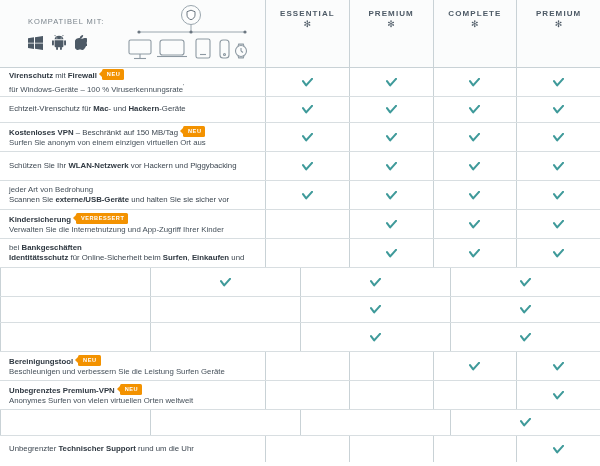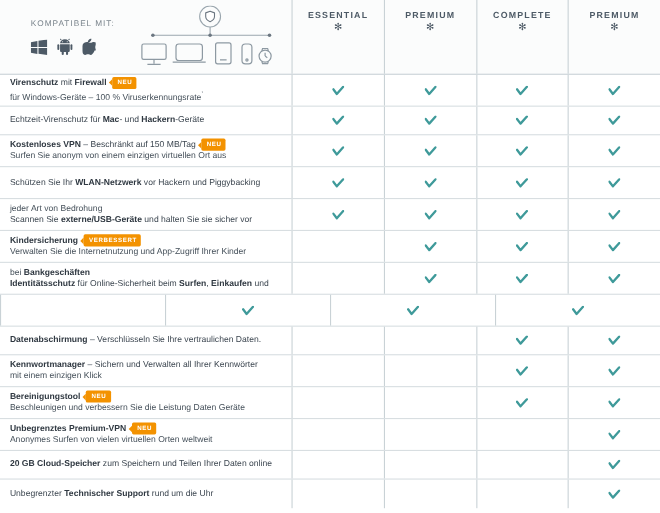--- a/index.html
+++ b/index.html
@@ -518,47 +518,40 @@
           <div class="cell">
             <span>
               <svg class="check" width="11" height="9" viewBox="0 0 11 9">
                 <path d="M1 3.2L4.2 7.4 10 0.9" fill="none" stroke="#3f9a9a" stroke-width="2.1" stroke-linecap="round" stroke-linejoin="round"></path>
               </svg>
             </span>
           </div>
         </div>
       </div>
       <div class="row h1">
-        <div class="feat">
-          <div class="feat-line"><b>Datenabschirmung</b> – Verschlüsseln Sie Ihre vertraulichen Daten.</div>
-        </div>
-        <div class="cells">
-          <div class="cell"></div>
-          <div class="cell"></div>
-          <div class="cell">
-            <span>
-              <svg class="check" width="11" height="9" viewBox="0 0 11 9">
-                <path d="M1 3.2L4.2 7.4 10 0.9" fill="none" stroke="#3f9a9a" stroke-width="2.1" stroke-linecap="round" stroke-linejoin="round"></path>
-              </svg>
-            </span>
-          </div>
-          <div class="cell">
-            <span>
-              <svg class="check" width="11" height="9" viewBox="0 0 11 9">
-                <path d="M1 3.2L4.2 7.4 10 0.9" fill="none" stroke="#3f9a9a" stroke-width="2.1" stroke-linecap="round" stroke-linejoin="round"></path>
-              </svg>
-            </span>
-          </div>
-        </div>
-      </div>
-      <div class="row h2">
-        <div class="feat">
-          <div class="feat-line"><b>Kennwortmanager</b> – Sichern und Verwalten all Ihrer Kennwörter</div>
-          <div class="feat-line l2">mit einem einzigen Klick</div>
-        </div>
+        <div class="cells">
+          <div class="cell"></div>
+          <div class="cell"></div>
+          <div class="cell">
+            <span>
+              <svg class="check" width="11" height="9" viewBox="0 0 11 9">
+                <path d="M1 3.2L4.2 7.4 10 0.9" fill="none" stroke="#3f9a9a" stroke-width="2.1" stroke-linecap="round" stroke-linejoin="round"></path>
+              </svg>
+            </span>
+          </div>
+          <div class="cell">
+            <span>
+              <svg class="check" width="11" height="9" viewBox="0 0 11 9">
+                <path d="M1 3.2L4.2 7.4 10 0.9" fill="none" stroke="#3f9a9a" stroke-width="2.1" stroke-linecap="round" stroke-linejoin="round"></path>
+              </svg>
+            </span>
+          </div>
+        </div>
+      </div>
+      <div class="row h2">
         <div class="cells">
           <div class="cell"></div>
           <div class="cell"></div>
           <div class="cell">
             <span>
               <svg class="check" width="11" height="9" viewBox="0 0 11 9">
                 <path d="M1 3.2L4.2 7.4 10 0.9" fill="none" stroke="#3f9a9a" stroke-width="2.1" stroke-linecap="round" stroke-linejoin="round"></path>
               </svg>
             </span>
           </div>
@@ -567,21 +560,21 @@
               <svg class="check" width="11" height="9" viewBox="0 0 11 9">
                 <path d="M1 3.2L4.2 7.4 10 0.9" fill="none" stroke="#3f9a9a" stroke-width="2.1" stroke-linecap="round" stroke-linejoin="round"></path>
               </svg>
             </span>
           </div>
         </div>
       </div>
       <div class="row h2">
         <div class="feat">
           <div class="feat-line"><b>Bereinigungstool</b><span class="badge">NEU</span></div>
-          <div class="feat-line l2">Beschleunigen und verbessern Sie die Leistung Daten Geräte</div>
+          <div class="feat-line l2">Beschleunigen und verbessern Sie die Leistung Surfen Geräte</div>
         </div>
         <div class="cells">
           <div class="cell"></div>
           <div class="cell"></div>
           <div class="cell">
             <span>
               <svg class="check" width="11" height="9" viewBox="0 0 11 9">
                 <path d="M1 3.2L4.2 7.4 10 0.9" fill="none" stroke="#3f9a9a" stroke-width="2.1" stroke-linecap="round" stroke-linejoin="round"></path>
               </svg>
             </span>
@@ -607,23 +600,20 @@
           <div class="cell">
             <span>
               <svg class="check" width="11" height="9" viewBox="0 0 11 9">
                 <path d="M1 3.2L4.2 7.4 10 0.9" fill="none" stroke="#3f9a9a" stroke-width="2.1" stroke-linecap="round" stroke-linejoin="round"></path>
               </svg>
             </span>
           </div>
         </div>
       </div>
       <div class="row h1">
-        <div class="feat">
-          <div class="feat-line"><b>20 GB Cloud-Speicher</b> zum Speichern und Teilen Ihrer Daten online</div>
-        </div>
         <div class="cells">
           <div class="cell"></div>
           <div class="cell"></div>
           <div class="cell"></div>
           <div class="cell">
             <span>
               <svg class="check" width="11" height="9" viewBox="0 0 11 9">
                 <path d="M1 3.2L4.2 7.4 10 0.9" fill="none" stroke="#3f9a9a" stroke-width="2.1" stroke-linecap="round" stroke-linejoin="round"></path>
               </svg>
             </span>

